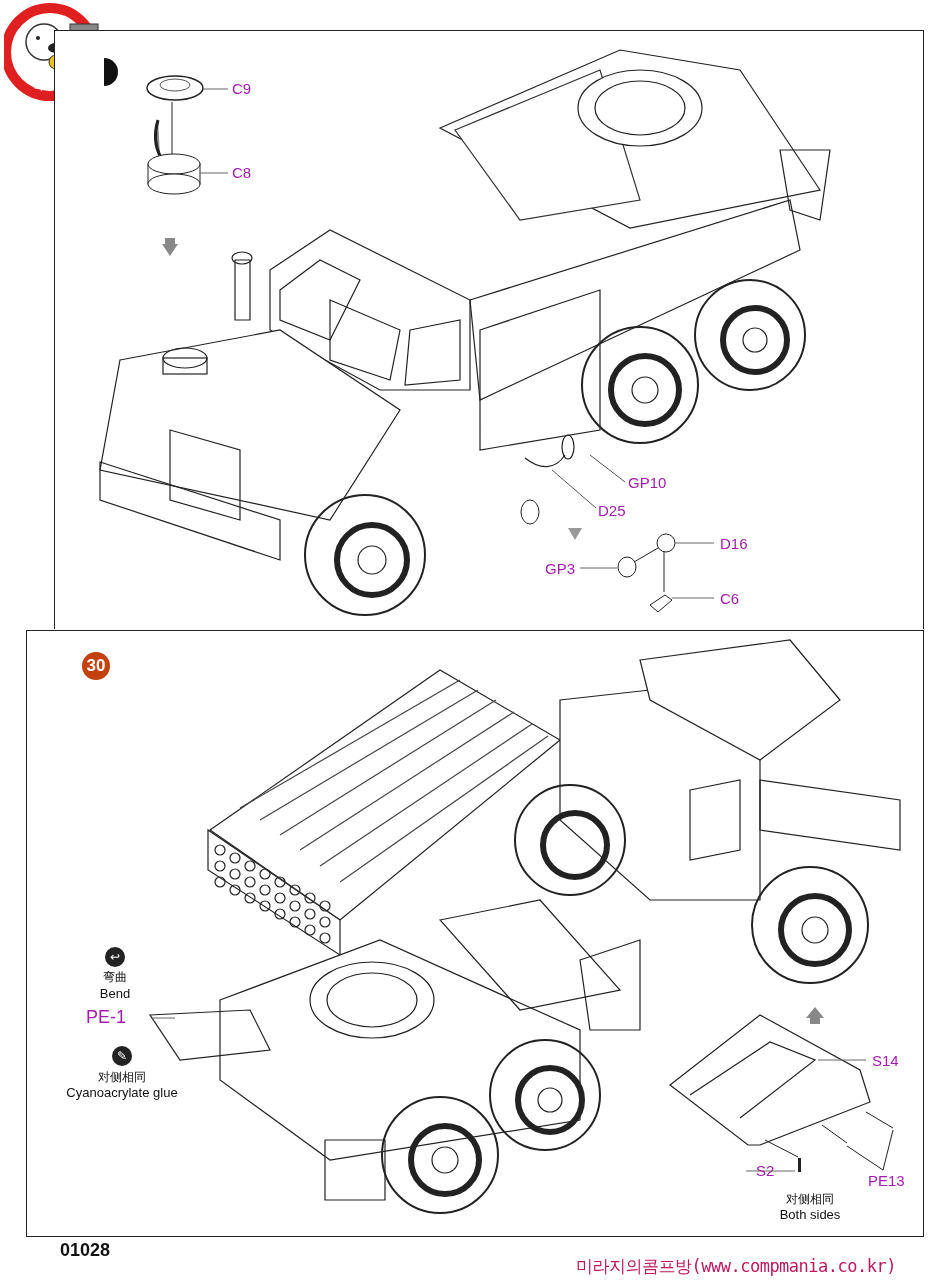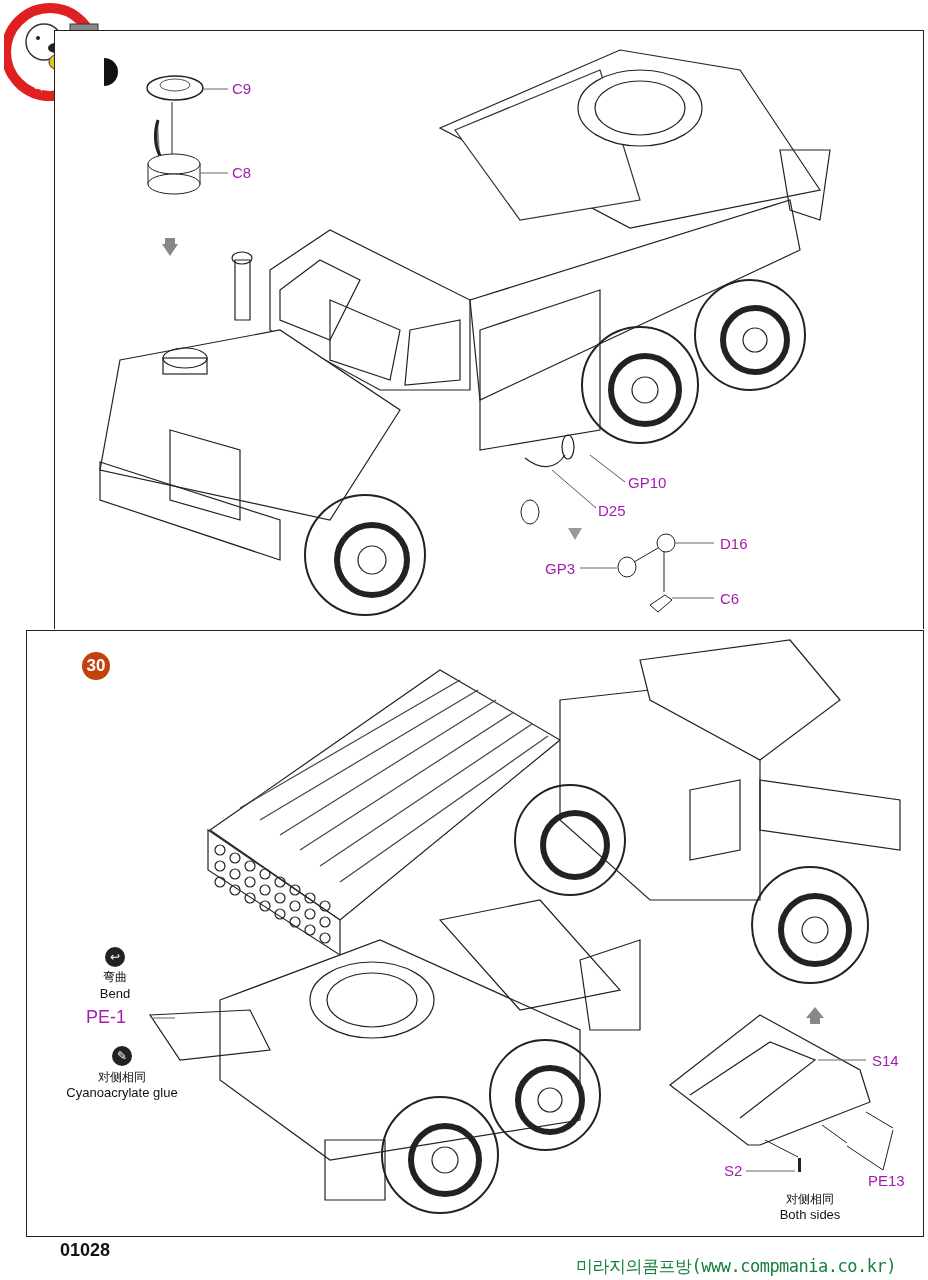--- a/index.html
+++ b/index.html
@@ -7,21 +7,21 @@
   .panel{position:absolute;border:1.5px solid #222;background:#fff;}
   #panel-top{left:54px;top:30px;width:868px;height:598px;border-bottom:none;}
   #panel-bottom{left:26px;top:630px;width:896px;height:605px;}
   .lbl{position:absolute;font-size:15px;color:#a21caf;white-space:nowrap;}
   .lbl.big{font-size:20px;}
   .small{position:absolute;font-size:12px;text-align:center;white-space:nowrap;line-height:15px;}
   svg{position:absolute;left:0;top:0;}
   .watermark{position:absolute;left:362px;top:630px;font-size:17px;color:#8a8a1a;letter-spacing:0.5px;}
   .footer-code{position:absolute;left:60px;top:1240px;font-size:18px;font-weight:bold;text-align:center;}
   .footer-page{position:absolute;left:505px;top:1277px;font-size:18px;font-weight:bold;font-family:Liberation Serif, serif;}
-  .footer-wm{position:absolute;left:576px;top:1255px;font-size:17px;color:#15803d;font-family:"DejaVu Sans Mono",monospace;letter-spacing:-0.5px;}
+  .footer-wm{position:absolute;left:576px;top:1255px;font-size:17px;color:#be185d;font-family:"DejaVu Sans Mono",monospace;letter-spacing:-0.5px;}
   .step-badge{position:absolute;left:70px;top:652px;width:28px;height:28px;border-radius:50%;background:#c2410c;color:#fff;font-weight:bold;font-size:17px;display:flex;align-items:center;justify-content:center;margin-left:12px;}
   .icon-circle{position:absolute;width:20px;height:20px;border-radius:50%;background:#222;color:#fff;font-size:12px;display:flex;align-items:center;justify-content:center;}
   .logo{position:absolute;left:4px;top:2px;width:104px;height:104px;}
 </style>
 </head>
 <body>
 
 <div class="logo">
   <svg width="104" height="104" viewBox="0 0 104 104">
     <circle cx="46" cy="50" r="44" fill="#fff" stroke="#e02020" stroke-width="10"></circle>
@@ -223,20 +223,20 @@
 <div class="small" style="left:80px;top:970px;width:70px;">弯曲</div>
 <div class="small" style="left:80px;top:986px;width:70px;font-size:13px;">Bend</div>
 
 <div class="lbl big" style="left:86px;top:1007px;font-size:18px;">PE-1</div>
 
 <div class="icon-circle" style="left:112px;top:1046px;">✎</div>
 <div class="small" style="left:60px;top:1070px;width:124px;">对侧相同</div>
 <div class="small" style="left:60px;top:1085px;width:124px;font-size:13px;">Cyanoacrylate glue</div>
 
 <div class="lbl" style="left:872px;top:1052px;">S14</div>
-<div class="lbl" style="left:724px;top:1162px;text-align:center;">S2</div>
+<div class="lbl" style="left:756px;top:1162px;text-align:center;">S2</div>
 <div class="lbl" style="left:868px;top:1172px;">PE13</div>
 <div class="small" style="left:770px;top:1192px;width:80px;">对侧相同</div>
 <div class="small" style="left:770px;top:1207px;width:80px;font-size:13px;">Both sides</div>
 
 <div class="footer-code">01028</div>
 <div class="footer-page">16</div>
 <div class="footer-wm">미라지의콤프방(www.compmania.co.kr)</div>
 
 </body></html>

